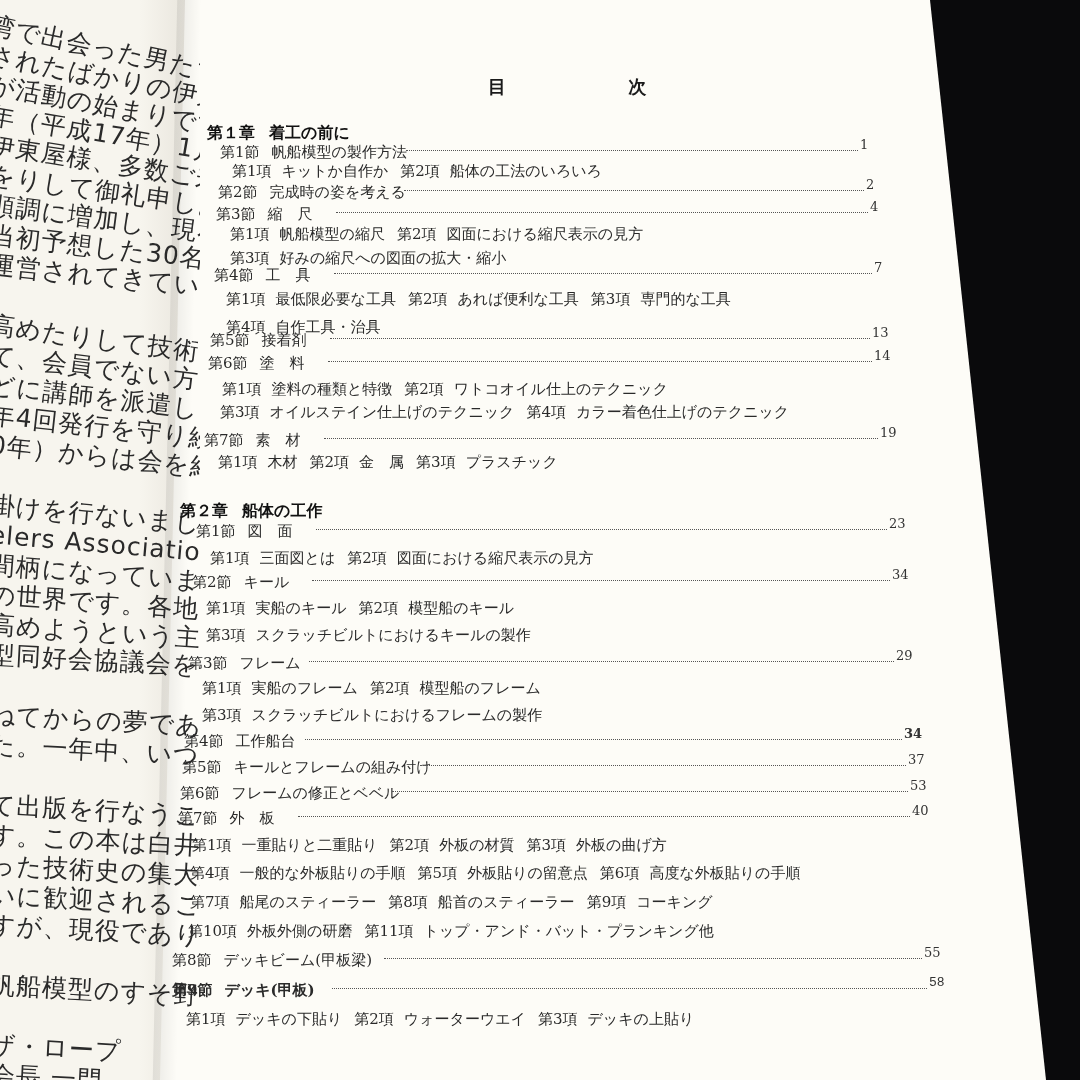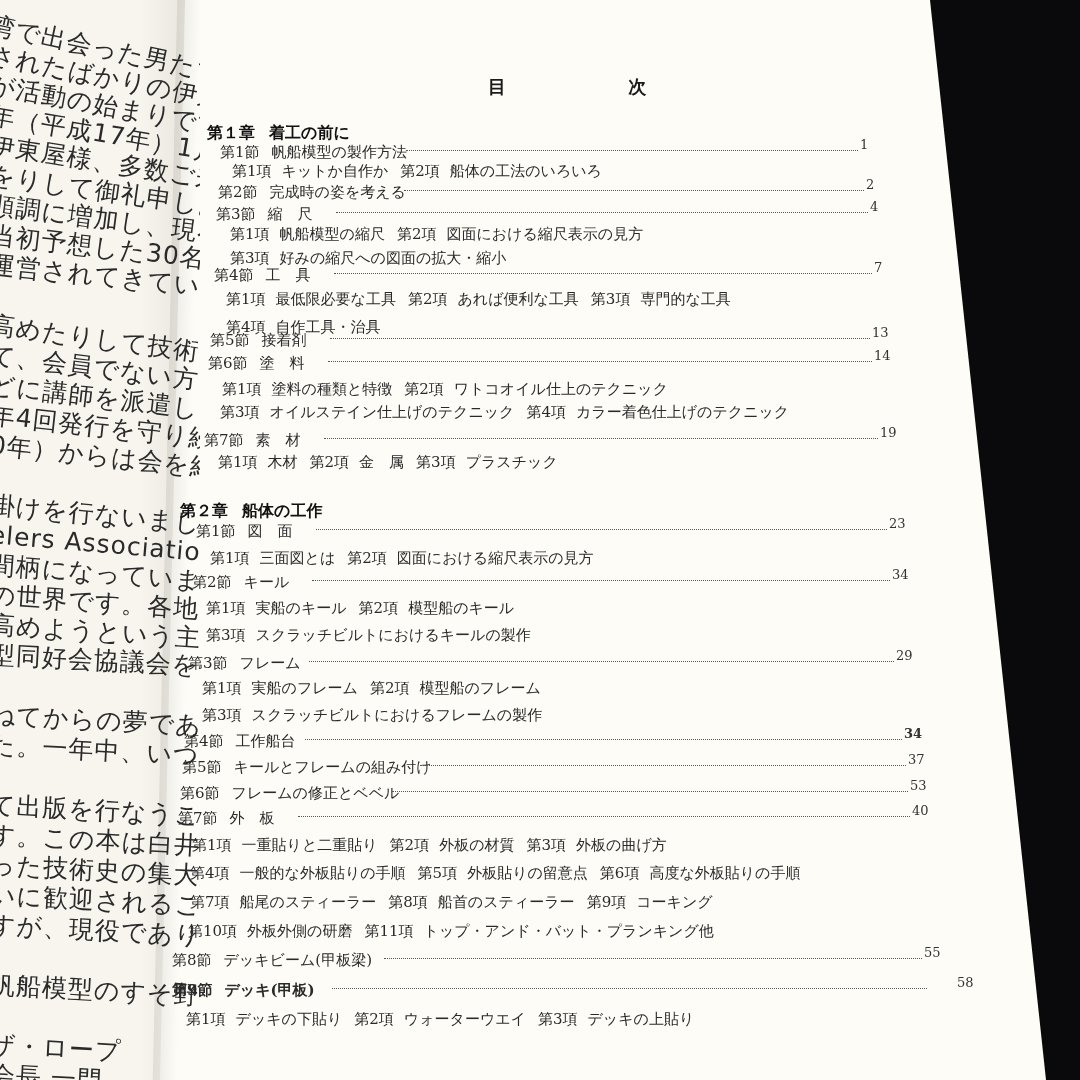--- a/index.html
+++ b/index.html
@@ -287,21 +287,21 @@
       <span class="sec-label">第8節</span>
       <span>デッキビーム(甲板梁)</span>
     </div>
     <div class="leader" style="left: 384px; top: 957px; width: 538px;"></div>
     <div class="page-no" style="left: 924px; top: 945px;">55</div>
     <div class="row section" style="left: 172px; top: 981px; font-weight: bold;">
       <span class="sec-label">第9節</span>
       <span>デッキ(甲板)</span>
     </div>
     <div class="leader" style="left: 332px; top: 987px; width: 595px;"></div>
-    <div class="page-no" style="left: 957px; top: 975px;">58</div>
+    <div class="page-no" style="left: 929px; top: 975px; font-family: Liberation Mono, monospace;">58</div>
     <div class="row item" style="left: 186px; top: 1010px;">
       <span class="lbl">第1項</span>
       <span class="pair">デッキの下貼り</span>
       <span class="lbl">第2項</span>
       <span class="pair">ウォーターウエイ</span>
       <span class="lbl">第3項</span>
       <span class="pair">デッキの上貼り</span>
     </div>
   </div>
 

